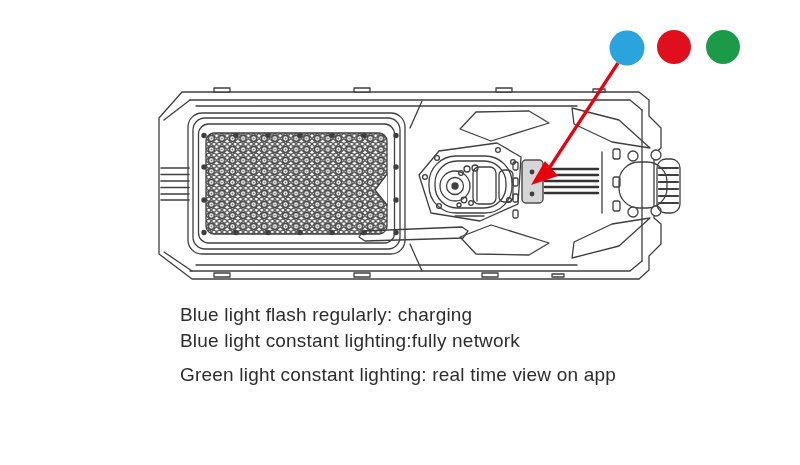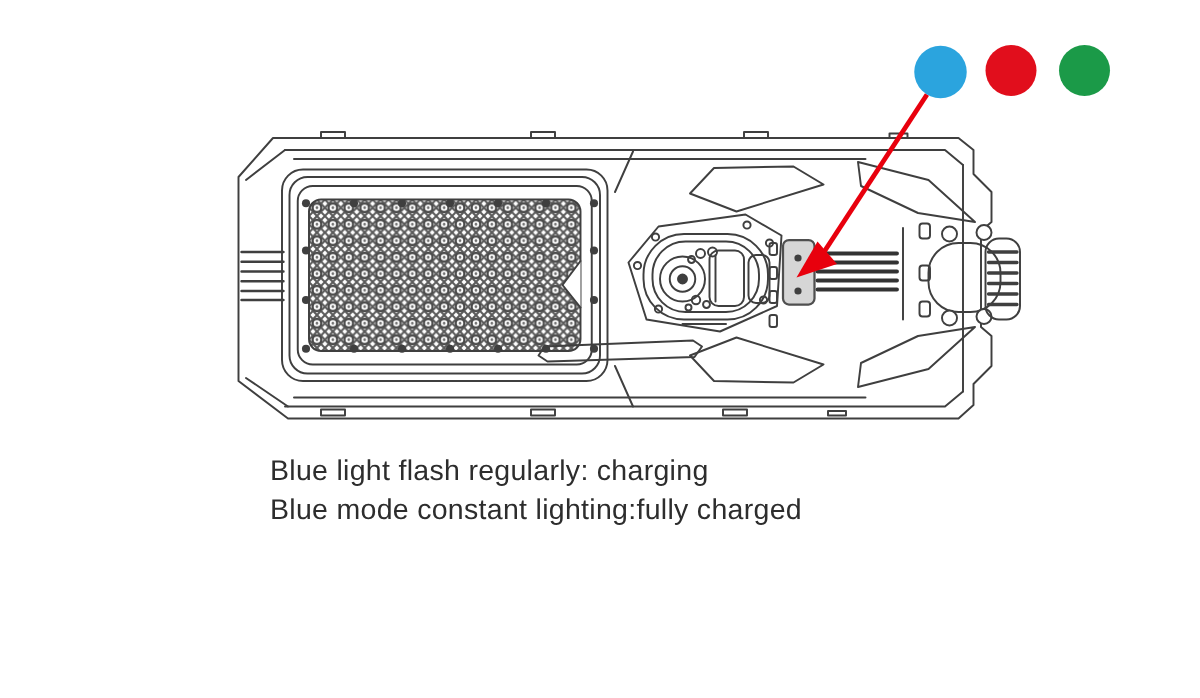--- a/index.html
+++ b/index.html
@@ -172,17 +172,18 @@
 
     <g>
       <circle cx="615" cy="48" r="17.5" fill="#2BA4DE"></circle>
       <circle cx="662" cy="47" r="17" fill="#E10E1C"></circle>
       <circle cx="711" cy="47" r="17" fill="#1B9A48"></circle>
     </g>
   </svg>
 
   <div class="instructions">
     <div class="instr-line">Blue light flash regularly: charging</div>
-    <div class="instr-line">Blue mode constant lighting:fully charged</div>
+    <div class="instr-line">Blue light constant lighting:fully network</div>
     <div class="group-gap"></div>
+    <div class="instr-line">Green light constant lighting: real time view on app</div>
   </div>
 
 </div>
 
 </body></html>

